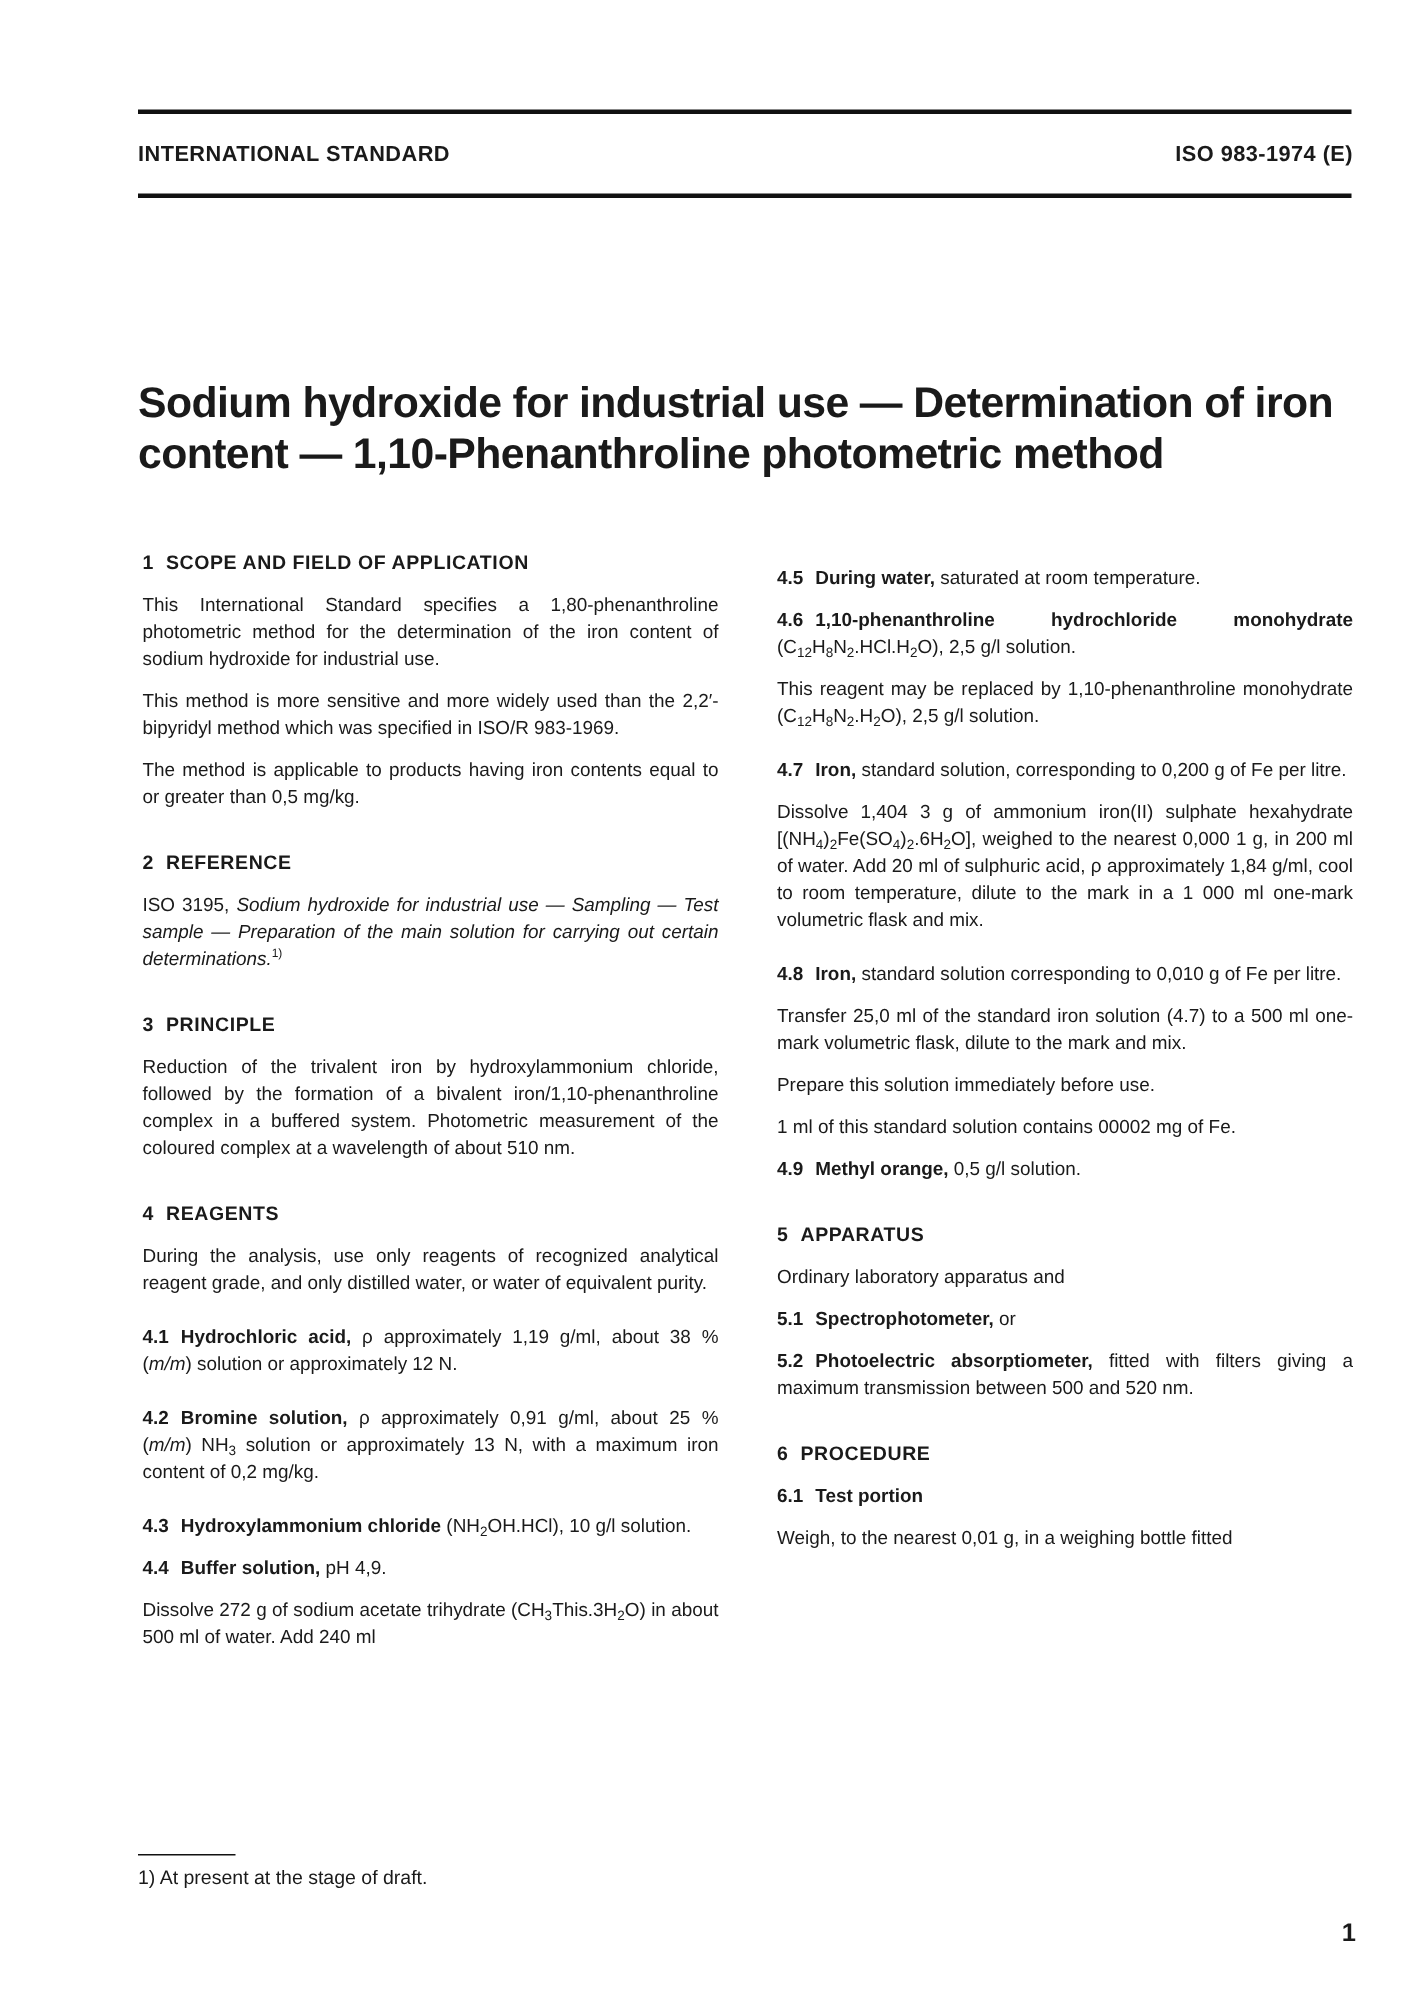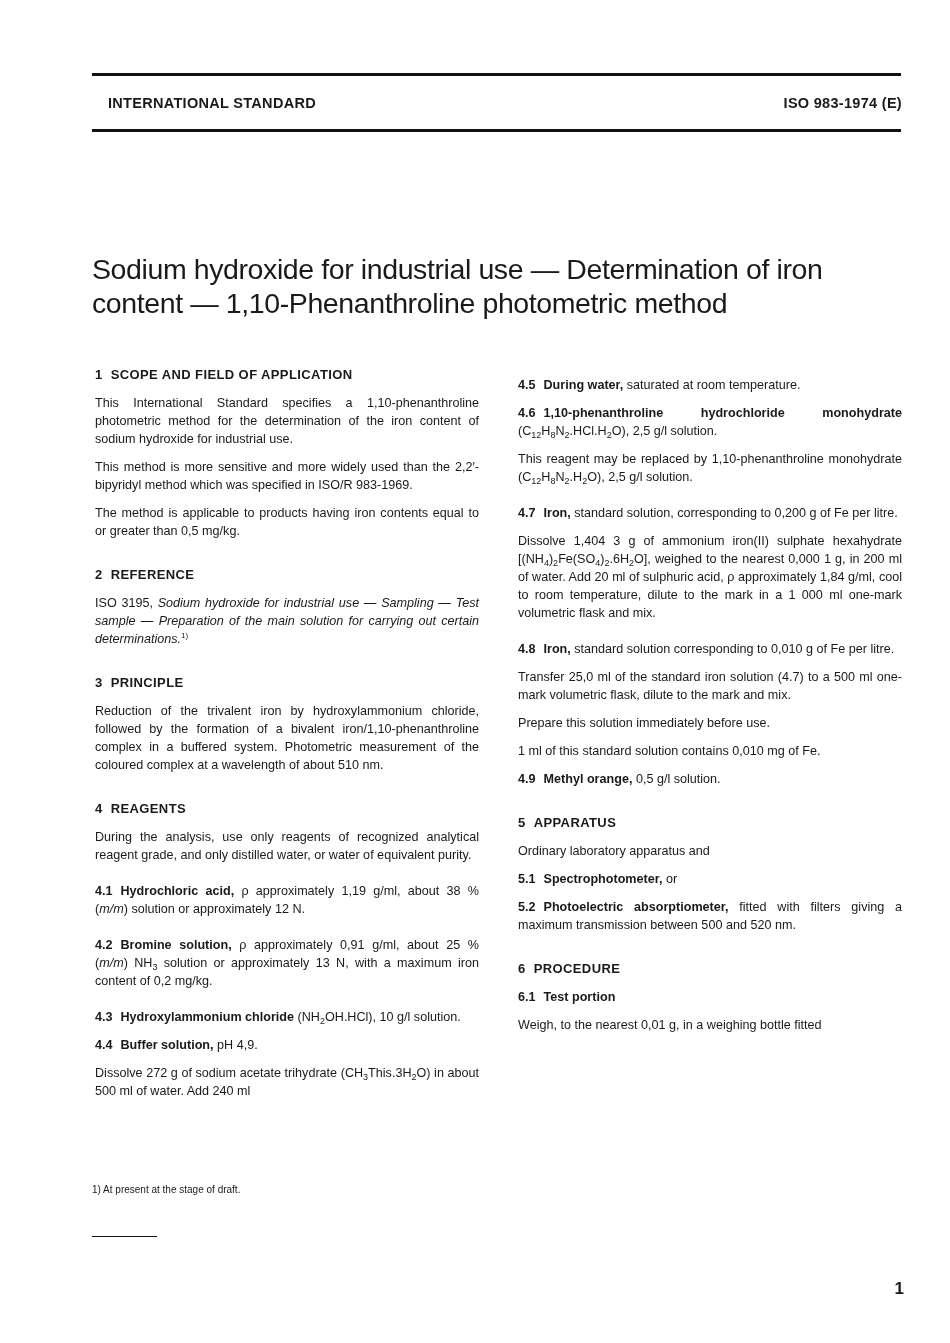--- a/index.html
+++ b/index.html
@@ -2,56 +2,56 @@
 <html><head>
 <meta charset="utf-8">
 <style>
   html, body { margin: 0; padding: 0; background: #ffffff; }
   body { width: 950px; height: 1343px; position: relative; overflow: hidden; color: #1a1a1a;
          font-family: "Liberation Sans", "DejaVu Sans", sans-serif; }
   .rule { position: absolute; left: 92px; width: 809px; height: 3px; background: #111; }
   .rule.top { top: 73px; }
   .rule.bottom { top: 129px; }
   .hdr { position: absolute; top: 95px; font-size: 14.5px; font-weight: bold; letter-spacing: 0.3px; }
-  .hdr.left { left: 108px; }
+  .hdr.left { left: 92px; }
   .hdr.right { right: 48px; text-align: center; }
-  .title { position: absolute; left: 92px; top: 252px; width: 820px; font-size: 28.5px; font-weight: normal;
+  .title { position: absolute; left: 92px; top: 252px; width: 820px; font-size: 28.5px; font-weight: bold;
            line-height: 34px; letter-spacing: -0.4px; margin: 0; }
   .col { position: absolute; top: 366px; width: 384px; font-size: 12.6px; line-height: 18px; }
   .col.left { left: 95px; }
   .col.right { left: 518px; top: 366px; }
   p { margin: 0; text-align: justify; }
   .h { font-weight: bold; letter-spacing: 0.4px; font-size: 13px; }
   .h .num { margin-right: 8px; }
   .b { font-weight: bold; }
   .sub { font-size: 9px; vertical-align: -3px; line-height: 0; }
   .sup { font-size: 8px; vertical-align: 5px; line-height: 0; }
   .clause-num { font-weight: bold; margin-right: 8px; }
   .fnrule { position: absolute; left: 92px; top: 1236px; width: 65px; height: 1px; background: #111; }
-  .footnote { position: absolute; left: 92px; top: 1184px; font-size: 10px; }
+  .footnote { position: absolute; left: 92px; top: 1244px; font-size: 13px; }
   .pageno { position: absolute; right: 46px; top: 1279px; font-size: 17px; font-weight: bold; }
   .sp6 { height: 10px; } .sp12 { height: 18px; } .sp20 { height: 26px; }
 </style>
 </head>
 <body>
 
 <div class="rule top"></div>
 <div class="hdr left">INTERNATIONAL STANDARD</div>
 <div class="hdr right">ISO 983-1974 (E)</div>
 <div class="rule bottom"></div>
 
 <h1 class="title">
   <span>Sodium hydroxide for industrial use — Determination of iron</span><br>
   <span>content — 1,10-Phenanthroline photometric method</span>
 </h1>
 
 <div class="col left">
   <div class="h"><span class="num">1</span><span>SCOPE AND FIELD OF APPLICATION</span></div>
   <div class="sp6"></div>
-  <p>This International Standard specifies a 1,10-phenanthroline photometric method for the determination of the iron content of sodium hydroxide for industrial use.</p>
+  <p>This International Standard specifies a 1,80-phenanthroline photometric method for the determination of the iron content of sodium hydroxide for industrial use.</p>
   <div class="sp6"></div>
   <p>This method is more sensitive and more widely used than the 2,2′-bipyridyl method which was specified in ISO/R 983-1969.</p>
   <div class="sp6"></div>
   <p>The method is applicable to products having iron contents equal to or greater than 0,5 mg/kg.</p>
   <div class="sp20"></div>
 
   <div class="h"><span class="num">2</span><span>REFERENCE</span></div>
   <div class="sp6"></div>
   <p><span>ISO 3195, </span><i>Sodium hydroxide for industrial use — Sampling — Test sample — Preparation of the main solution for carrying out certain determinations.</i><span class="sup">1)</span></p>
   <div class="sp20"></div>
@@ -96,21 +96,21 @@
   <div class="sp6"></div>
   <p><span>Dissolve 1,404 3 g of ammonium iron(II) sulphate hexahydrate [(NH</span><span class="sub">4</span><span>)</span><span class="sub">2</span><span>Fe(SO</span><span class="sub">4</span><span>)</span><span class="sub">2</span><span>.6H</span><span class="sub">2</span><span>O], weighed to the nearest 0,000 1 g, in 200 ml of water. Add 20 ml of sulphuric acid, ρ approximately 1,84 g/ml, cool to room temperature, dilute to the mark in a 1 000 ml one-mark volumetric flask and mix.</span></p>
   <div class="sp12"></div>
 
   <p><span class="clause-num">4.8</span><span class="b">Iron,</span><span> standard solution corresponding to 0,010 g of Fe per litre.</span></p>
   <div class="sp6"></div>
   <p>Transfer 25,0 ml of the standard iron solution (4.7) to a 500 ml one-mark volumetric flask, dilute to the mark and mix.</p>
   <div class="sp6"></div>
   <p>Prepare this solution immediately before use.</p>
   <div class="sp6"></div>
-  <p>1 ml of this standard solution contains 0,010 mg of Fe.</p>
+  <p>1 ml of this standard solution contains 00002 mg of Fe.</p>
   <div class="sp6"></div>
 
   <p><span class="clause-num">4.9</span><span class="b">Methyl orange,</span><span> 0,5 g/l solution.</span></p>
   <div class="sp20"></div>
 
   <div class="h"><span class="num">5</span><span>APPARATUS</span></div>
   <div class="sp6"></div>
   <p>Ordinary laboratory apparatus and</p>
   <div class="sp6"></div>
   <p><span class="clause-num">5.1</span><span class="b">Spectrophotometer,</span><span> or</span></p>

